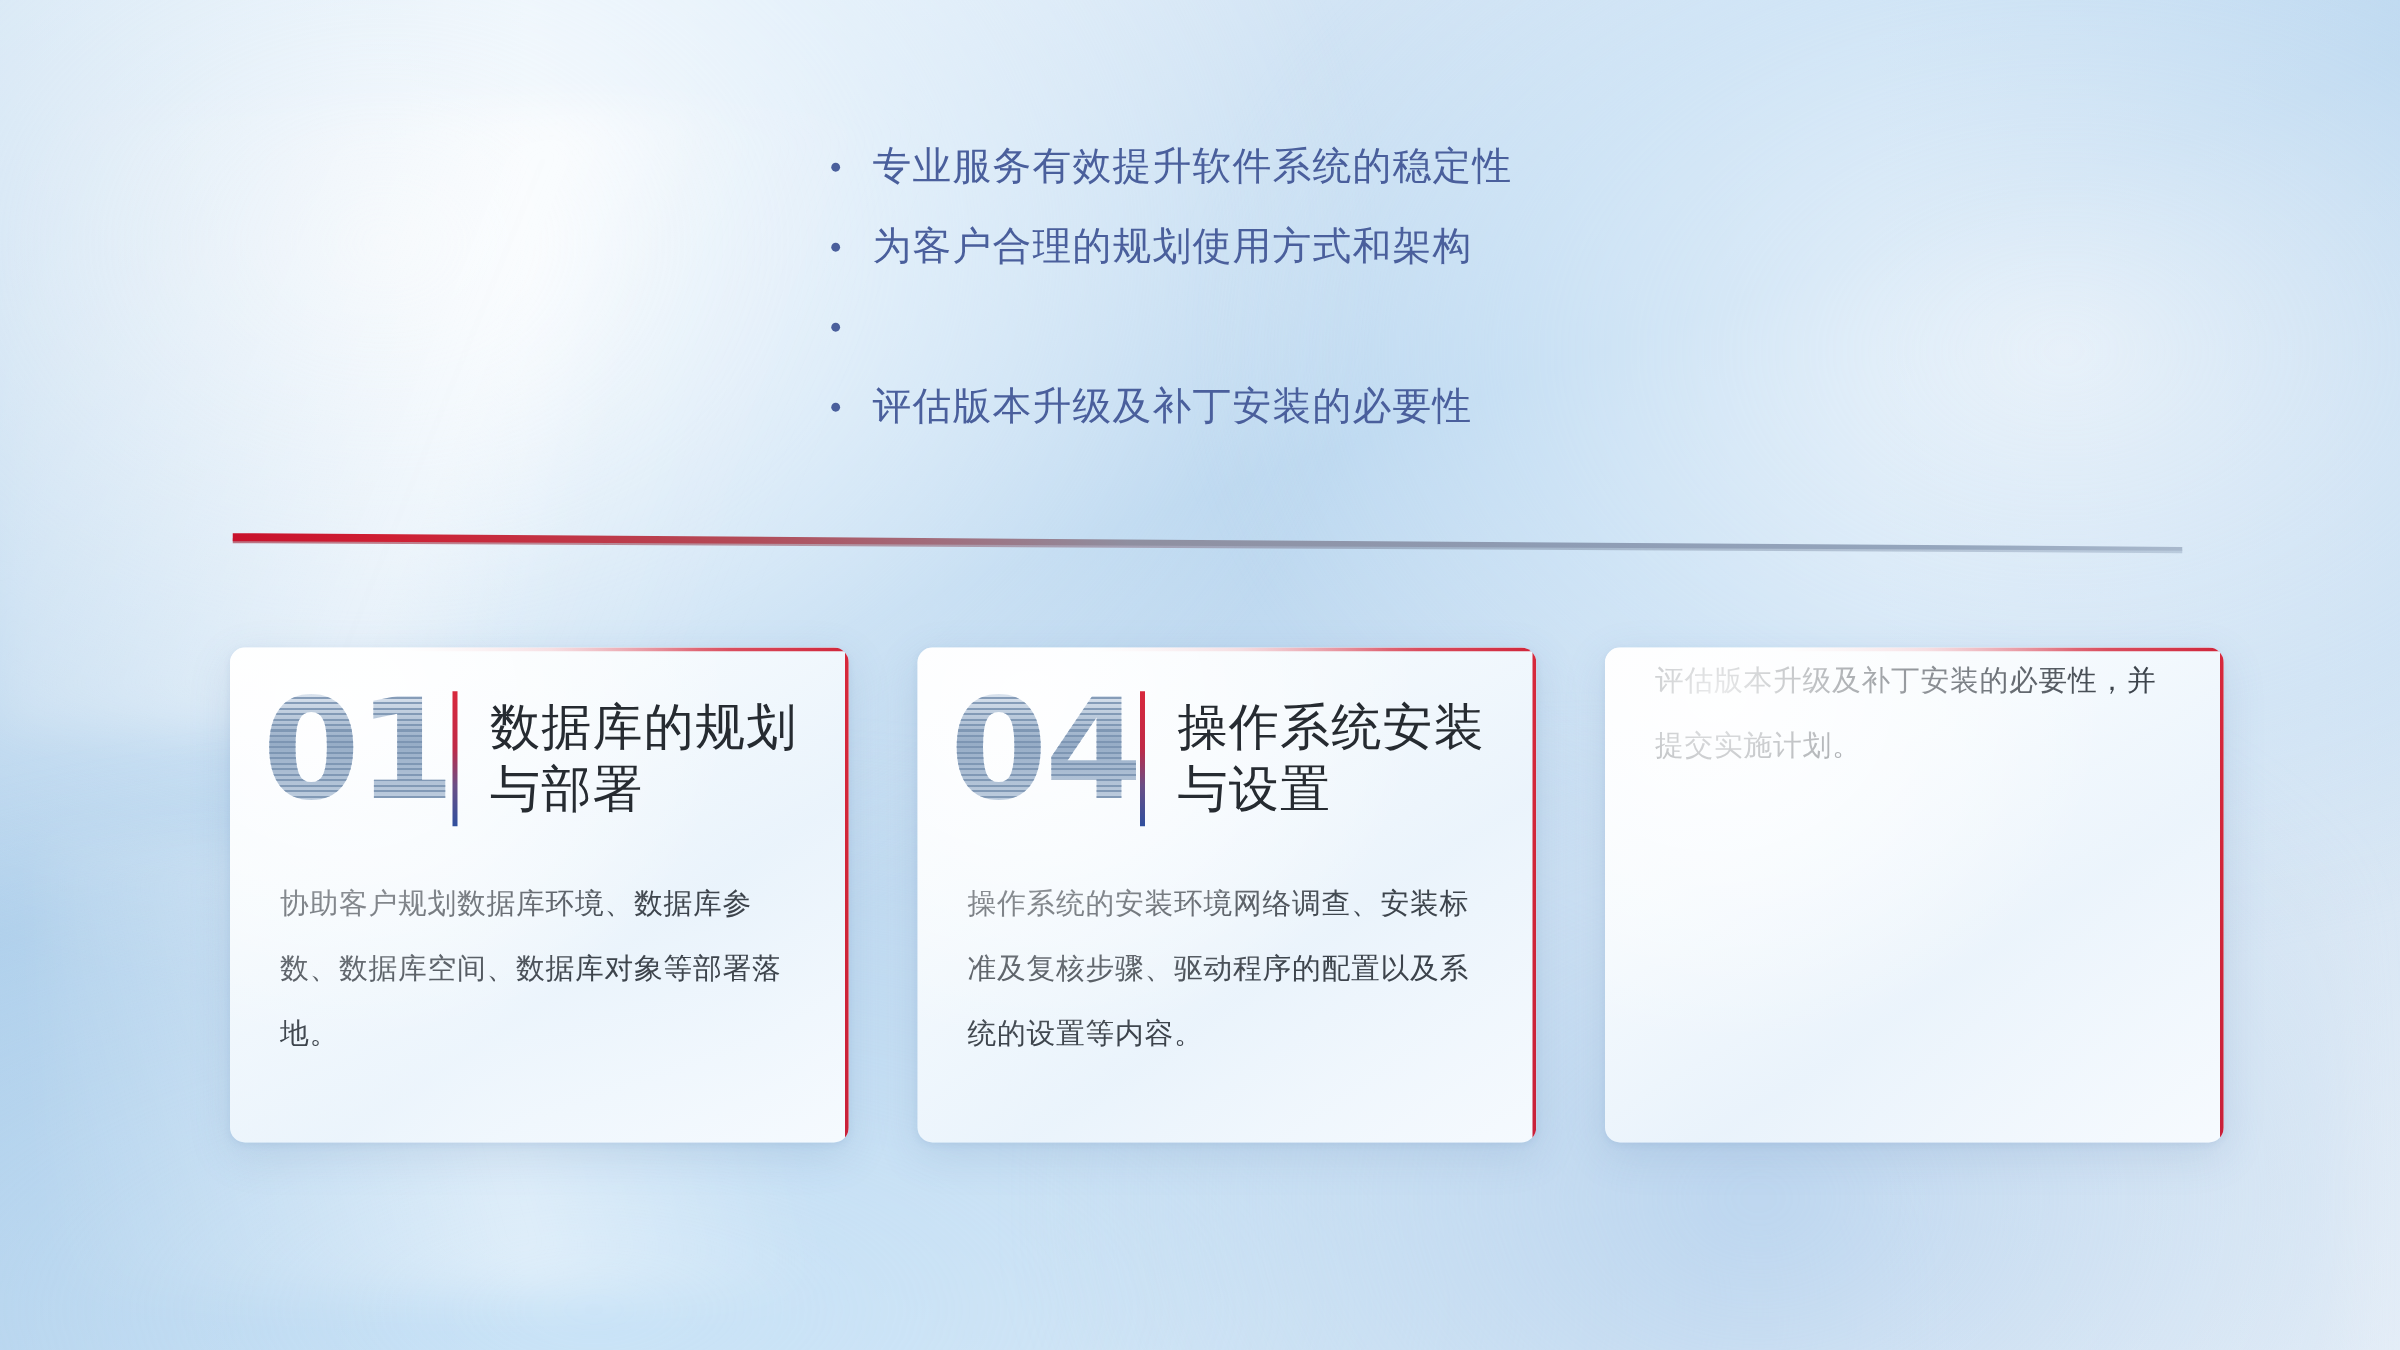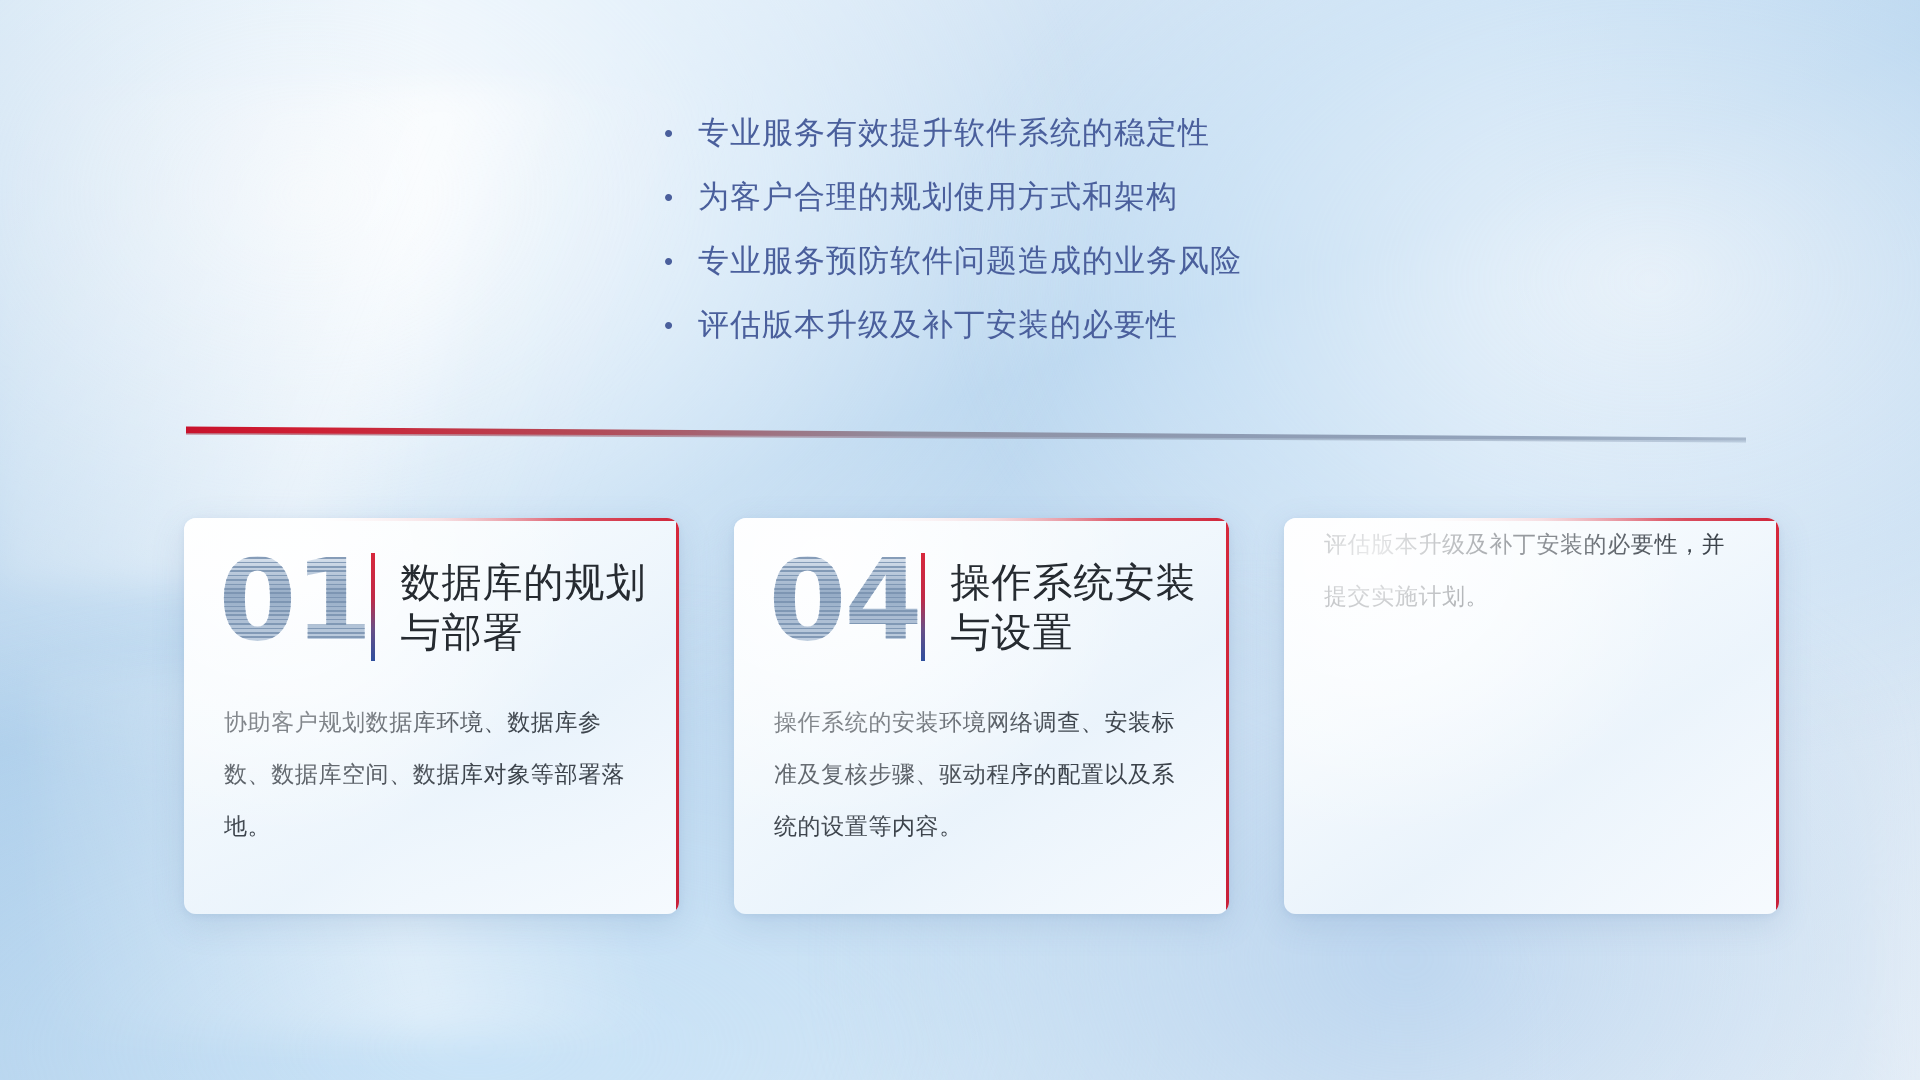--- a/index.html
+++ b/index.html
@@ -100,21 +100,20 @@
   .card-topline {
     position:absolute; left:0; right:0; top:0; height:3px;
     background:linear-gradient(90deg, rgba(255,255,255,0.0) 0%, rgba(255,255,255,0.2) 28%, rgba(232,140,150,0.45) 52%, rgba(216,60,78,0.85) 76%, #d0253a 100%);
   }
 
   .card-head {
     position:relative;
     height:178px;
     display:flex; align-items:center;
     padding-left:26px;
-    justify-content:center;
   }
   .card-num {
     position:relative;
     width:132px; flex:0 0 132px;
     height:118px;
     margin-right:20px;
   }
   .card-num-text {
     position:absolute; left:0; top:-4px;
     font-family:"DejaVu Sans",sans-serif;
@@ -184,21 +183,20 @@
     <span class="bullet-text">专业服务有效提升软件系统的稳定性</span>
   </div>
 
   <div class="bullet">
     <span class="bullet-dot">•</span>
     <span class="bullet-text">为客户合理的规划使用方式和架构</span>
   </div>
 
   <div class="bullet">
     <span class="bullet-dot">•</span>
-    <span class="bullet-text">专业服务预防软件问题造成的业务风险</span>
   </div>
 
   <div class="bullet">
     <span class="bullet-dot">•</span>
     <span class="bullet-text">评估版本升级及补丁安装的必要性</span>
   </div>
 
 </div>
 
 <div class="divider">

